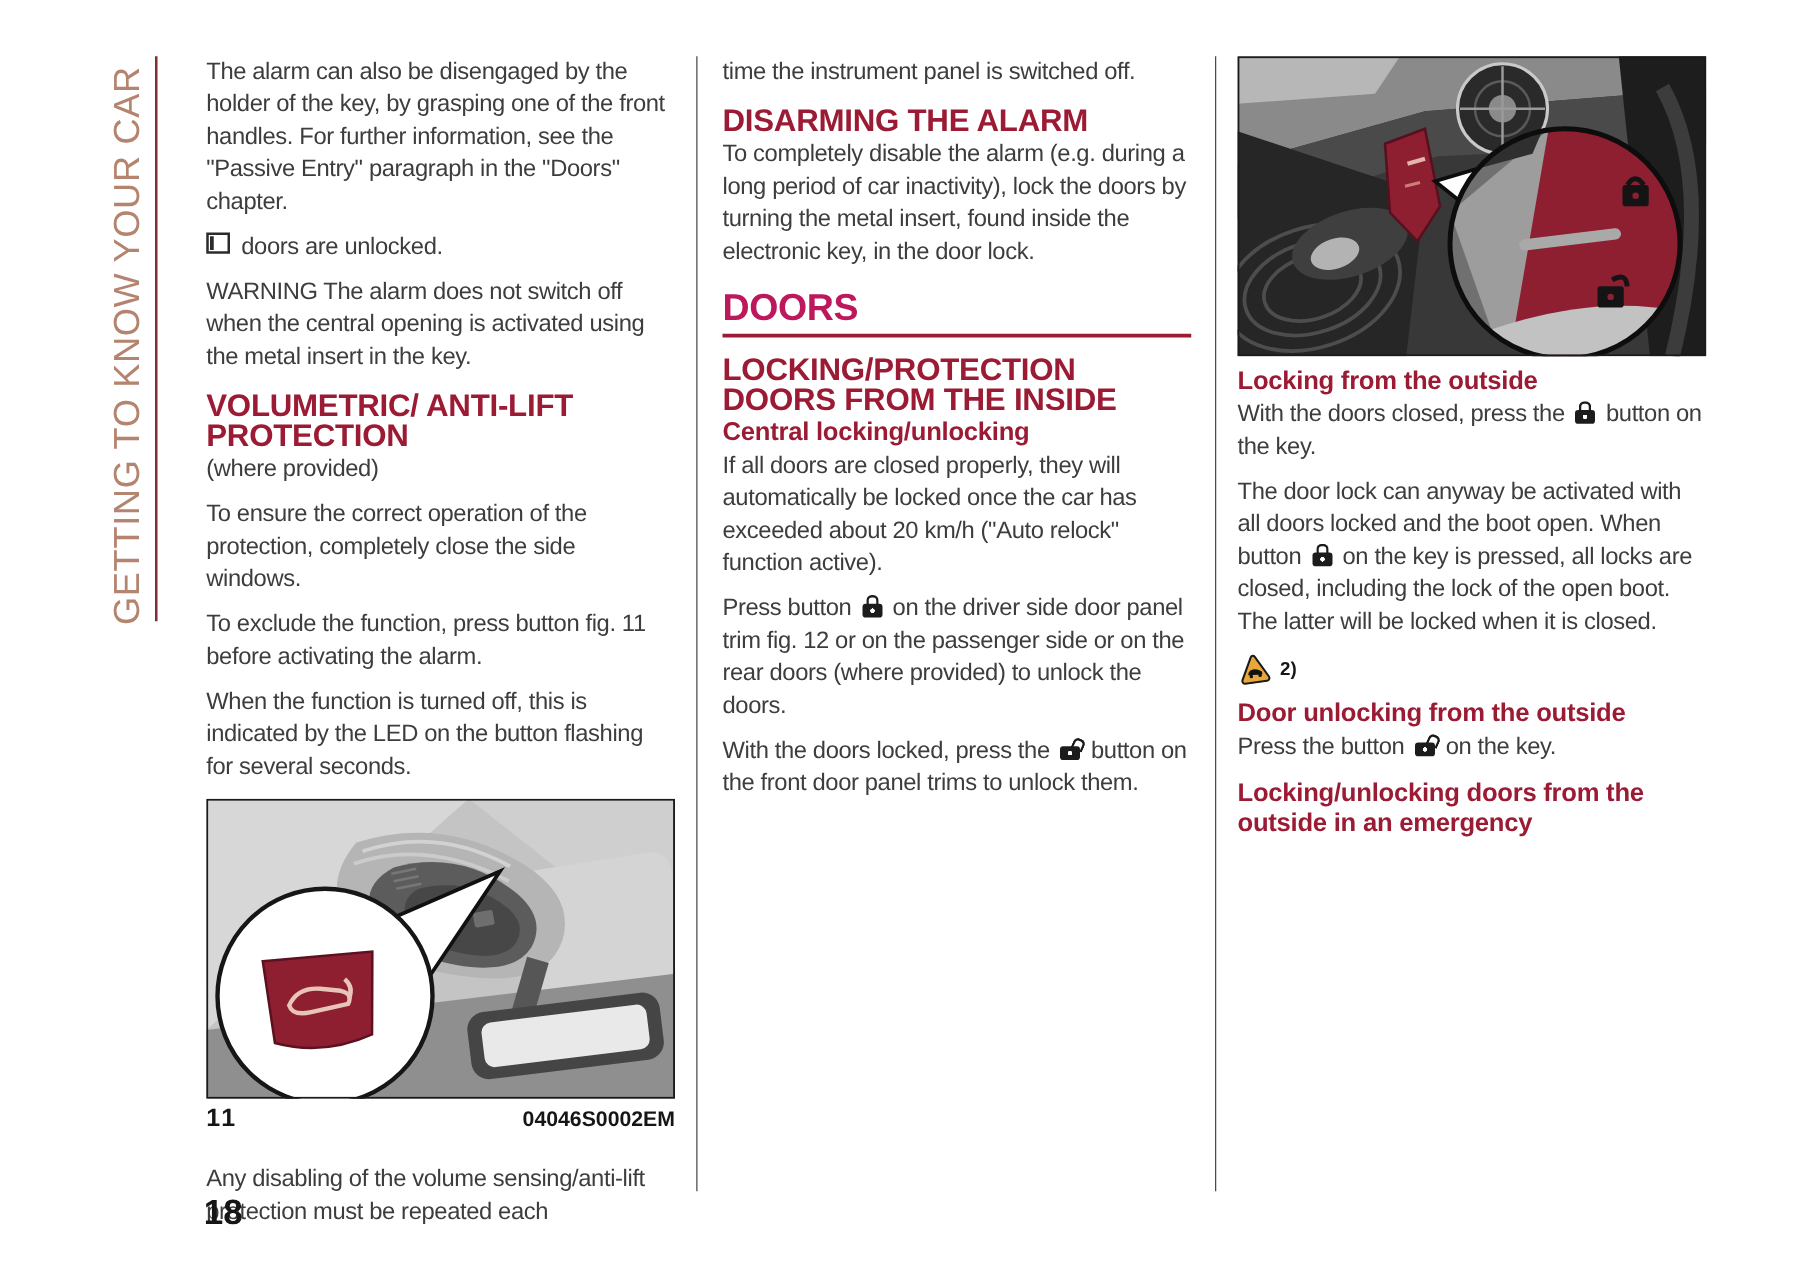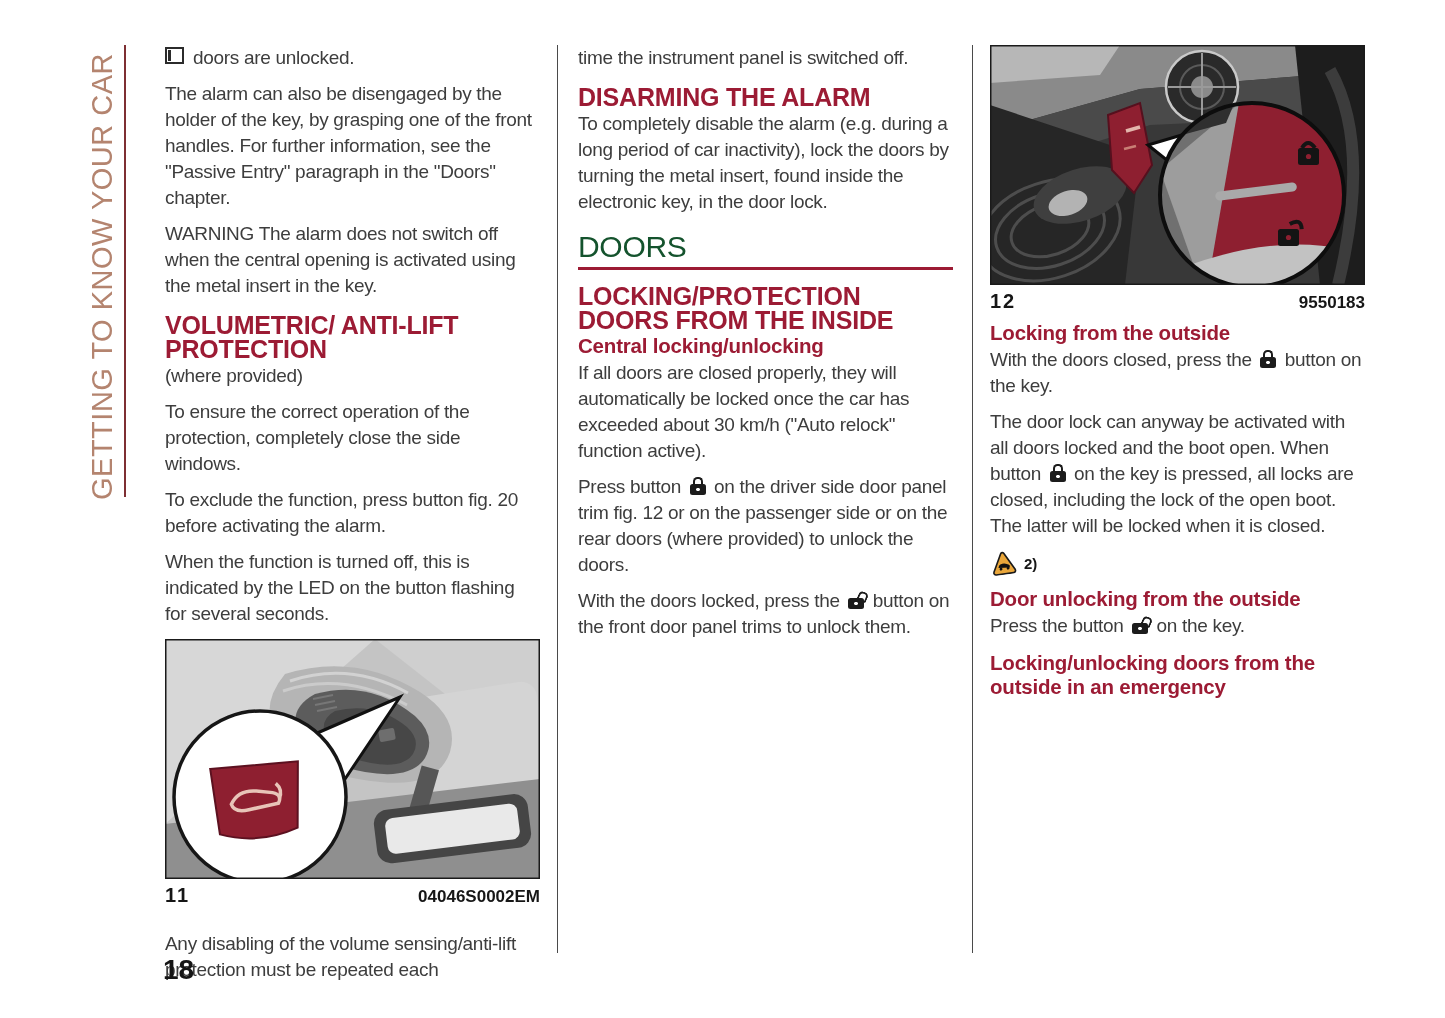--- a/index.html
+++ b/index.html
@@ -17,21 +17,21 @@
   .sidebar-rule { position:absolute; left:124px; top:45px; width:2px; height:452px; background:#7e2f33; }
   .vdiv { position:absolute; top:45px; height:908px; width:1px; background:#4a4a4a; }
   #vdiv1 { left:557px; } #vdiv2 { left:972px; }
 
   .col { position:absolute; top:45px; width:375px; }
   #col1 { left:165px; } #col2 { left:578px; } #col3 { left:990px; }
 
   p.body { margin:0 0 10px 0; font-size:19px; line-height:26px; letter-spacing:-0.3px; color:#3d3d3d; }
   h3.sec { margin:14px 0 2px 0; font-size:25px; line-height:24px; font-weight:bold; color:#9c1b34; letter-spacing:-0.2px; }
   h4.subsec { margin:12px 0 2px 0; font-size:20.5px; line-height:24px; font-weight:bold; color:#9c1b34; letter-spacing:-0.2px; }
-  h2.chapter { margin:16px 0 0 0; font-size:30px; line-height:32px; font-weight:normal; color:#14532d; letter-spacing:-0.3px; }
+  h2.chapter { margin:16px 0 0 0; font-size:30px; line-height:32px; font-weight:bold; color:#be185d; letter-spacing:-0.3px; }
   .chapter-rule { height:3px; background:#9c1b34; margin:4px 0 12px 0; }
   .col > :first-child { margin-top:0; }
 
   
   .figure { margin:12px 0 8px 0; }
   .fig-img { display:block; width:375px; height:240px; }
   .fig-caption { display:flex; justify-content:space-between; align-items:baseline; margin-top:5px; }
   .fig-num { font-weight:bold; font-size:20px; color:#161616; letter-spacing:2px; }
   .fig-code { font-weight:bold; font-size:17px; color:#161616; }
 
@@ -64,27 +64,27 @@
 <body>
 
 <div id="page">
 
   <div class="sidebar-title">GETTING TO KNOW YOUR CAR</div>
   <div class="sidebar-rule"></div>
   <div class="vdiv" id="vdiv1"></div>
   <div class="vdiv" id="vdiv2"></div>
 
   <div class="col" id="col1">
+    <p class="body">The alarm can also be disengaged by the holder of the key, by grasping one of the front handles. For further information, see the "Passive Entry" paragraph in the "Doors" chapter.</p>
     <p class="body"><span class="inline-icon icon-door-open"></span> doors are unlocked.</p>
-    <p class="body">The alarm can also be disengaged by the holder of the key, by grasping one of the front handles. For further information, see the "Passive Entry" paragraph in the "Doors" chapter.</p>
     <p class="body">WARNING The alarm does not switch off when the central opening is activated using the metal insert in the key.</p>
     <h3 class="sec">VOLUMETRIC/ ANTI-LIFT PROTECTION</h3>
     <p class="body">(where provided)</p>
     <p class="body">To ensure the correct operation of the protection, completely close the side windows.</p>
-    <p class="body">To exclude the function, press button fig. 20 before activating the alarm.</p>
+    <p class="body">To exclude the function, press button fig. 11 before activating the alarm.</p>
     <p class="body">When the function is turned off, this is indicated by the LED on the button flashing for several seconds.</p>
 
     <div class="figure">
       <svg class="fig-img" viewBox="0 0 375 240" xmlns="http://www.w3.org/2000/svg">
         <rect width="375" height="240" fill="#c4c4c4"></rect>
         <polygon points="0,0 210,0 40,150 0,185" fill="#d7d7d7"></polygon>
         <polygon points="210,0 375,0 375,110 280,55" fill="#cfcfcf"></polygon>
         <rect x="248" y="50" width="130" height="100" rx="16" fill="#d4d4d4" transform="rotate(-9 313 100)"></rect>
         <polygon points="0,185 375,140 375,240 0,240" fill="#8f8f8f"></polygon>
         <path d="M120 35 q70 -22 135 18 q40 26 30 60 q-12 36 -70 30 q-80 -8 -105 -48 q-15 -30 10 -60z" fill="#b5b5b5"></path>
@@ -123,21 +123,21 @@
   </div>
 
   <div class="col" id="col2">
     <p class="body">time the instrument panel is switched off.</p>
     <h3 class="sec">DISARMING THE ALARM</h3>
     <p class="body">To completely disable the alarm (e.g. during a long period of car inactivity), lock the doors by turning the metal insert, found inside the electronic key, in the door lock.</p>
     <h2 class="chapter">DOORS</h2>
     <div class="chapter-rule"></div>
     <h3 class="sec">LOCKING/PROTECTION DOORS FROM THE INSIDE</h3>
     <h4 class="subsec" style="margin-top:2px;">Central locking/unlocking</h4>
-    <p class="body">If all doors are closed properly, they will automatically be locked once the car has exceeded about 30 km/h ("Auto relock" function active).</p>
+    <p class="body">If all doors are closed properly, they will automatically be locked once the car has exceeded about 20 km/h ("Auto relock" function active).</p>
     <p class="body">Press button <span class="inline-icon icon-lock-closed"></span> on the driver side door panel trim fig. 12 or on the passenger side or on the rear doors (where provided) to unlock the doors.</p>
     <p class="body">With the doors locked, press the <span class="inline-icon icon-lock-open"></span> button on the front door panel trims to unlock them.</p>
   </div>
 
   <div class="col" id="col3">
     <div class="figure" style="margin-top:0;">
       <svg class="fig-img" viewBox="0 0 375 240" xmlns="http://www.w3.org/2000/svg">
         <defs>
             <clipPath id="c12">
               <circle cx="262" cy="150" r="92"></circle>
@@ -176,24 +176,20 @@
           <path d="M312 103 q6 -10 13 0" stroke="#141414" stroke-width="4" fill="none"></path>
           <rect x="308" y="103" width="21" height="17" rx="2.5" fill="#141414"></rect>
           <circle cx="318.5" cy="111.5" r="2.6" fill="#8e1f30"></circle>
           <path d="M300 182 q7 -11 13 -1" stroke="#141414" stroke-width="4" fill="none" transform="rotate(28 306 180)"></path>
           <rect x="288" y="184" width="21" height="17" rx="2.5" fill="#141414"></rect>
           <circle cx="298.5" cy="192.5" r="2.6" fill="#8e1f30"></circle>
         </g>
         <circle cx="262" cy="150" r="92" fill="none" stroke="#0d0d0d" stroke-width="4"></circle>
         <rect x="0.75" y="0.75" width="373.5" height="238.5" fill="none" stroke="#1a1a1a" stroke-width="1.5"></rect>
       </svg>
-      <div class="fig-caption">
-        <span class="fig-num">12</span>
-        <span class="fig-code">9550183</span>
-      </div>
     </div>
 
     <h4 class="subsec" style="margin-top:2px;">Locking from the outside</h4>
     <p class="body">With the doors closed, press the <span class="inline-icon icon-lock-closed"></span> button on the key.</p>
     <p class="body">The door lock can anyway be activated with all doors locked and the boot open. When button <span class="inline-icon icon-lock-closed"></span> on the key is pressed, all locks are closed, including the lock of the open boot. The latter will be locked when it is closed.</p>
 
     <div class="note-row">
       <svg width="27" height="24" viewBox="0 0 24 22" xmlns="http://www.w3.org/2000/svg" style="transform:rotate(-8deg);">
         <path d="M10.6 2.2 L2.2 18.1 a2 2 0 0 0 1.8 2.9 L20 21 a2 2 0 0 0 1.8 -2.9 L13.4 2.2 a1.6 1.6 0 0 0 -2.8 0 Z" fill="#e9a63a" stroke="#1a1a1a" stroke-width="1.5"></path>
         <path d="M6.8 15 q0.6 -2.6 2.1 -3.1 q3 -1 5 0 l2.4 1.1 q1.5 0.6 1 2 l-0.3 0.9 z" fill="#111111"></path>

